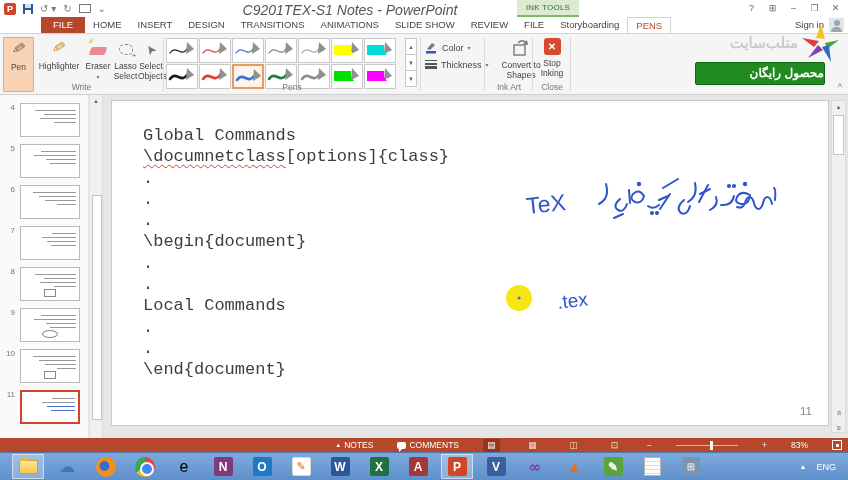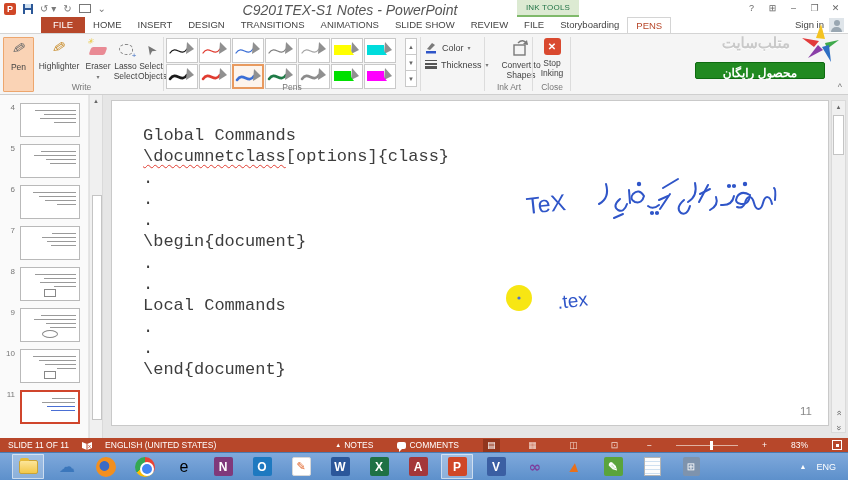--- a/index.html
+++ b/index.html
@@ -53,23 +53,23 @@
 
   .ctrow { position:absolute; left:425px; display:flex; gap:4px; align-items:center; font-size:9px; color:#444; height:15px; }
   .thickico i { display:block; background:#555; margin:1.5px 0; }
 
   .bigbtn { position:absolute; top:4px; text-align:center; font-size:8.5px; color:#444; line-height:1.2; }
   .bigbtn .bic { display:block; margin:0 auto 3px; }
   .stopico { width:17px; height:17px; background:#d9492f; border-radius:3px; color:#fff; font:bold 10px/17px "Liberation Sans",sans-serif; text-align:center; }
   .collapse-ribbon { position:absolute; right:6px; bottom:2px; font-size:9px; color:#777; }
 
   
-  .watermark { position:absolute; right:8px; top:22px; display:flex; align-items:center; gap:10px; z-index:60; pointer-events:none; }
+  .watermark { position:absolute; right:8px; top:22px; display:flex; align-items:center; gap:2px; z-index:60; pointer-events:none; }
   .brandtext { font-size:15px; font-weight:bold; color:#c9c9c9; text-shadow:0 0 1px #fff, 0 1px 0 #fff; direction:rtl; }
-  .promobadge { position:absolute; right:23px; top:62px; width:130px; height:17px; z-index:60; background:#218a21; border:1px solid #0e6b10; border-radius:2px; color:#fff; font:bold 12px/21px "Liberation Sans",sans-serif; text-align:center; direction:rtl; }
+  .promobadge { position:absolute; right:23px; top:62px; width:130px; height:23px; z-index:60; background:#218a21; border:1px solid #0e6b10; border-radius:2px; color:#fff; font:bold 12px/21px "Liberation Sans",sans-serif; direction:rtl; }
 
   
   .work { position:absolute; left:0; top:95px; width:848px; height:343px; background:#e6e6e6; }
   .thumbs { position:absolute; left:0; top:0; width:88px; height:343px; background:#fafafa; }
   .thumbrow { position:absolute; left:0; width:88px; }
   .thumbnum { position:absolute; left:2px; top:0; width:13px; text-align:right; font-size:8px; color:#777; }
   .thumbbox { position:absolute; left:20px; top:0; width:60px; height:34px; background:#fff; border:1px solid #b9b9b9; overflow:hidden; padding:3px 3px 0 3px; }
   .thumbbox.sel { border:2px solid #d0452c; }
   .tline { height:1px; background:#9a9a9a; margin:3px 0 0 auto; }
   .tline.blue { background:#4a6fd4; }
@@ -457,29 +457,20 @@
 
     <div class="vscroll">
       <span class="arrow">▲</span>
       <span class="thumb"></span>
       <span class="dbl up"><span class="rotup">»</span></span>
       <span class="dbl down"><span class="rotdown">»</span></span>
     </div>
   </div>
 
   <div class="statusbar">
-    <div class="lft">
-      <span>SLIDE 11 OF 11</span>
-      <svg width="12" height="11">
-        <path d="M1,2 L6,4 L11,2 L11,8 L6,10 L1,8 Z" fill="#fff"></path>
-        <line x1="6" y1="4" x2="6" y2="10" stroke="#b7472a" stroke-width="1"></line>
-        <text x="7" y="8" font-size="6" fill="#b7472a">x</text>
-      </svg>
-      <span>ENGLISH (UNITED STATES)</span>
-    </div>
     <div class="rgt">
       <span class="sb-ic">
           <span class="notes-tri">▲</span>
           <span>NOTES</span>
         </span>
       <span class="sb-ic">
           <span class="bubble"></span>
           <span>COMMENTS</span>
         </span>
       <span class="viewbtn on">▤</span>

